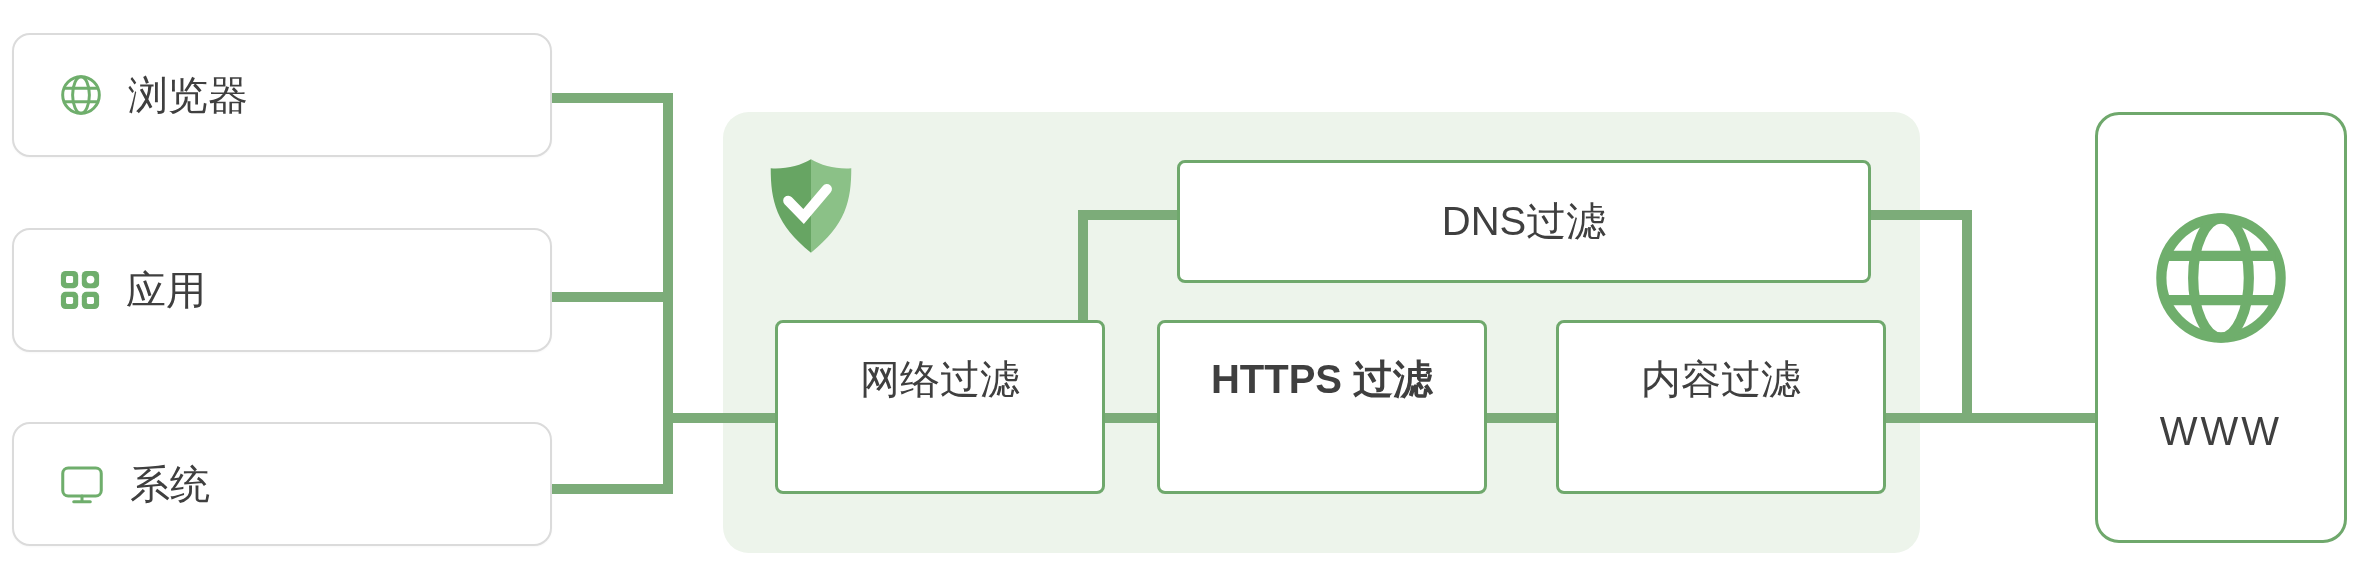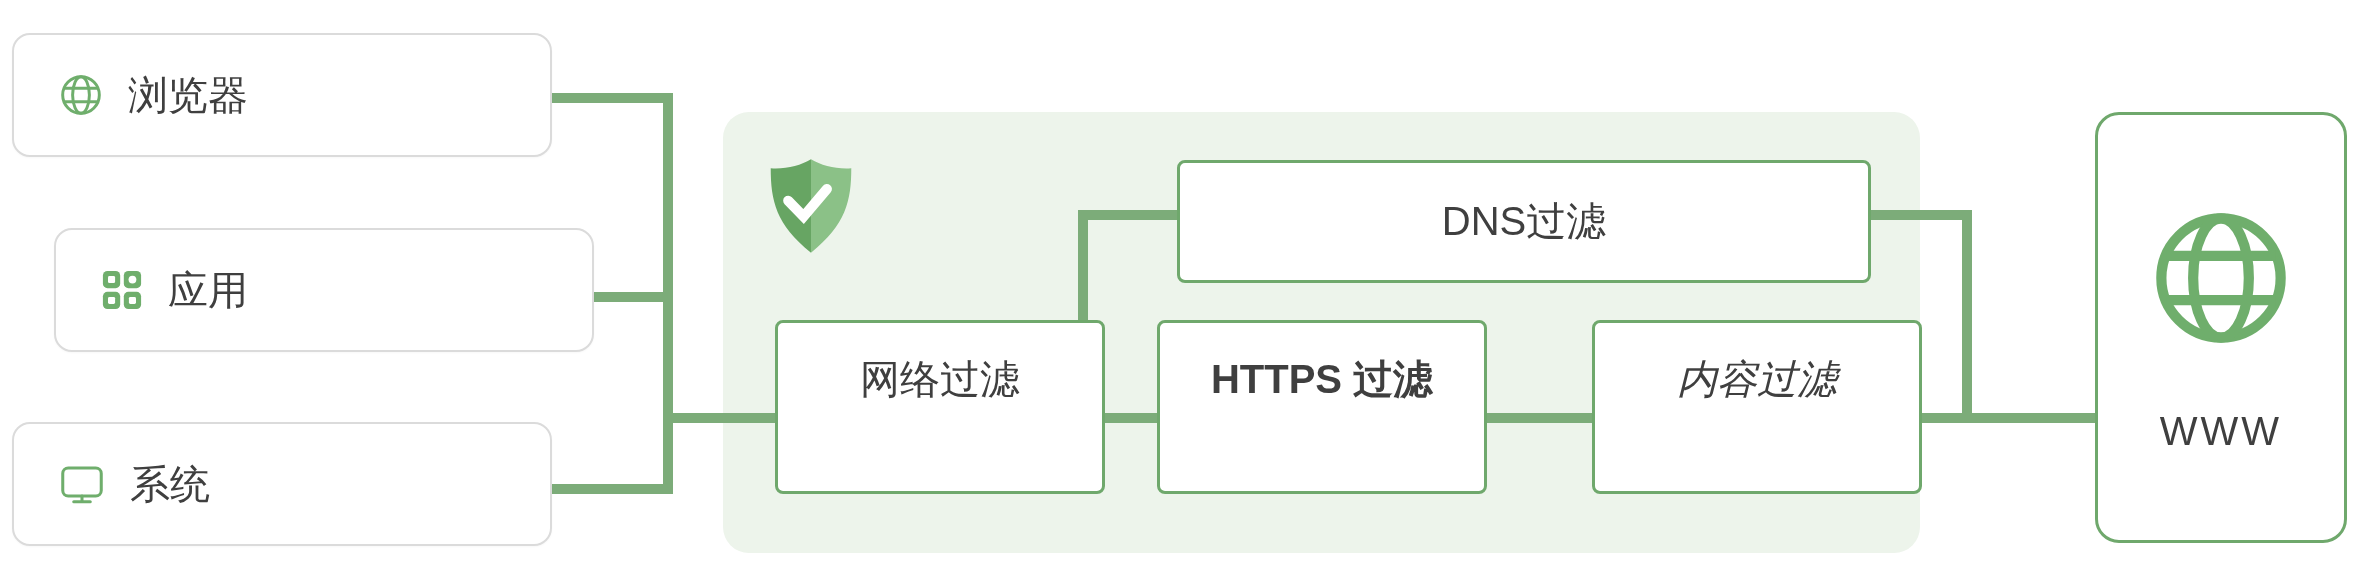--- a/index.html
+++ b/index.html
@@ -42,37 +42,37 @@
   .box{position:absolute;background:#ffffff;z-index:3;}
   .src-box{
     left:12px;width:540px;height:124px;
     border:2px solid var(--gray-border);
     border-radius:18px;
     display:flex;align-items:center;
     padding-left:46px;gap:26px;
     box-shadow:0 1px 2px rgba(0,0,0,0.03);
   }
   .src-browser{top:33px;}
-  .src-apps{top:228px;margin-left:42px;}
+  .src-apps{top:228px;}
   .src-system{top:422px;}
   .src-label{font-size:40px;line-height:1;color:var(--text);}
 
   .icon{display:block;color:var(--icon-green);flex:0 0 auto;}
 
   .filter-box{
     border:3px solid var(--box-border);
     border-radius:8px;
     display:flex;align-items:center;justify-content:center;
     font-size:40px;color:var(--text);
   }
   .dns-box{left:1177px;top:160px;width:694px;height:123px;}
   .flow-box{top:320px;width:330px;height:174px;padding-bottom:56px;}
   .flow-net{left:775px;}
   .flow-https{left:1157px;font-weight:bold;}
-  .flow-content{left:1592px;font-style:italic;}
+  .flow-content{left:1556px;}
 
   .www-box{
     left:2095px;top:112px;width:252px;height:431px;
     border:3px solid var(--box-border);
     border-radius:24px;
     display:flex;flex-direction:column;align-items:center;
   }
   .www-globe{margin-top:92px;}
   .www-label{margin-top:60px;font-size:40px;letter-spacing:3px;color:var(--text);}
 

